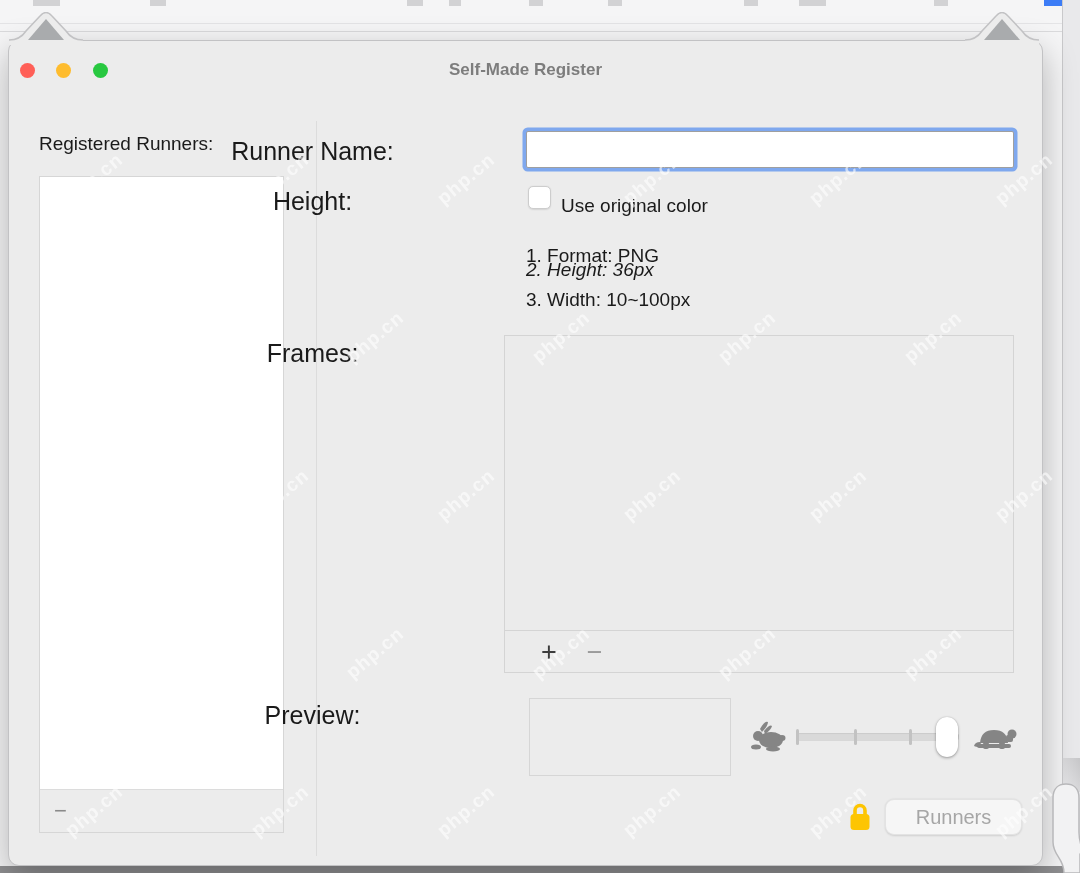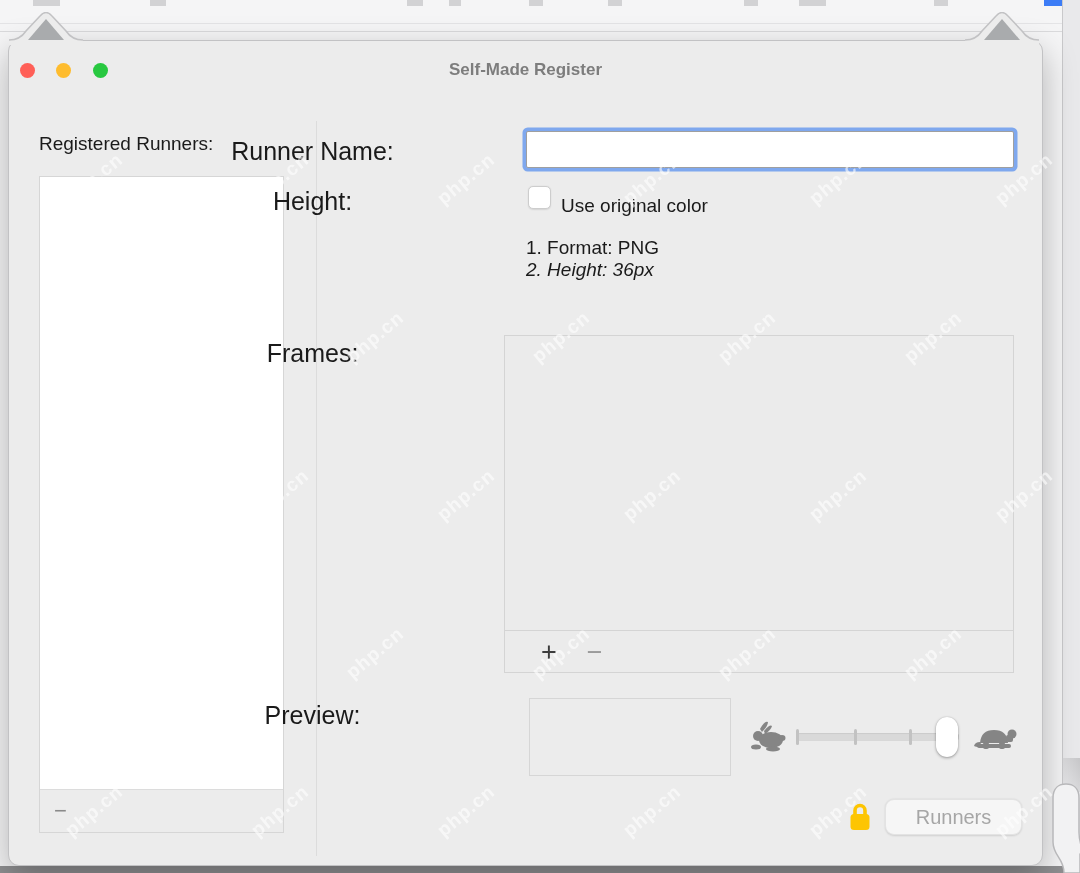--- a/index.html
+++ b/index.html
@@ -153,22 +153,23 @@
 
   <div class="v-divider"></div>
 
   <div class="flabel" style="top:96px;">Runner Name:</div>
   <input class="name-input" type="text" value="" style="">
 
   <div class="flabel" style="top:146px;">Height:</div>
   <div class="checkbox"></div>
   <div class="check-label">Use original color</div>
 
-  <div class="precond" style="top:196px;">1. Format: PNG</div>
+  <div class="precond" style="top:204px;">1. Format: PNG</div>
   <div class="precond" style="top:218px;font-style:italic;">2. Height: 36px</div>
+  <div class="precond" style="top:248px;">3. Width: 10~100px</div>
 
   <div class="flabel" style="top:298px;">Frames:</div>
   <div class="frames-box">
     <div class="frames-area"></div>
     <div class="frames-footer">
       <span class="plus-btn">+</span>
       <span class="minus-btn2">−</span>
     </div>
   </div>
 

